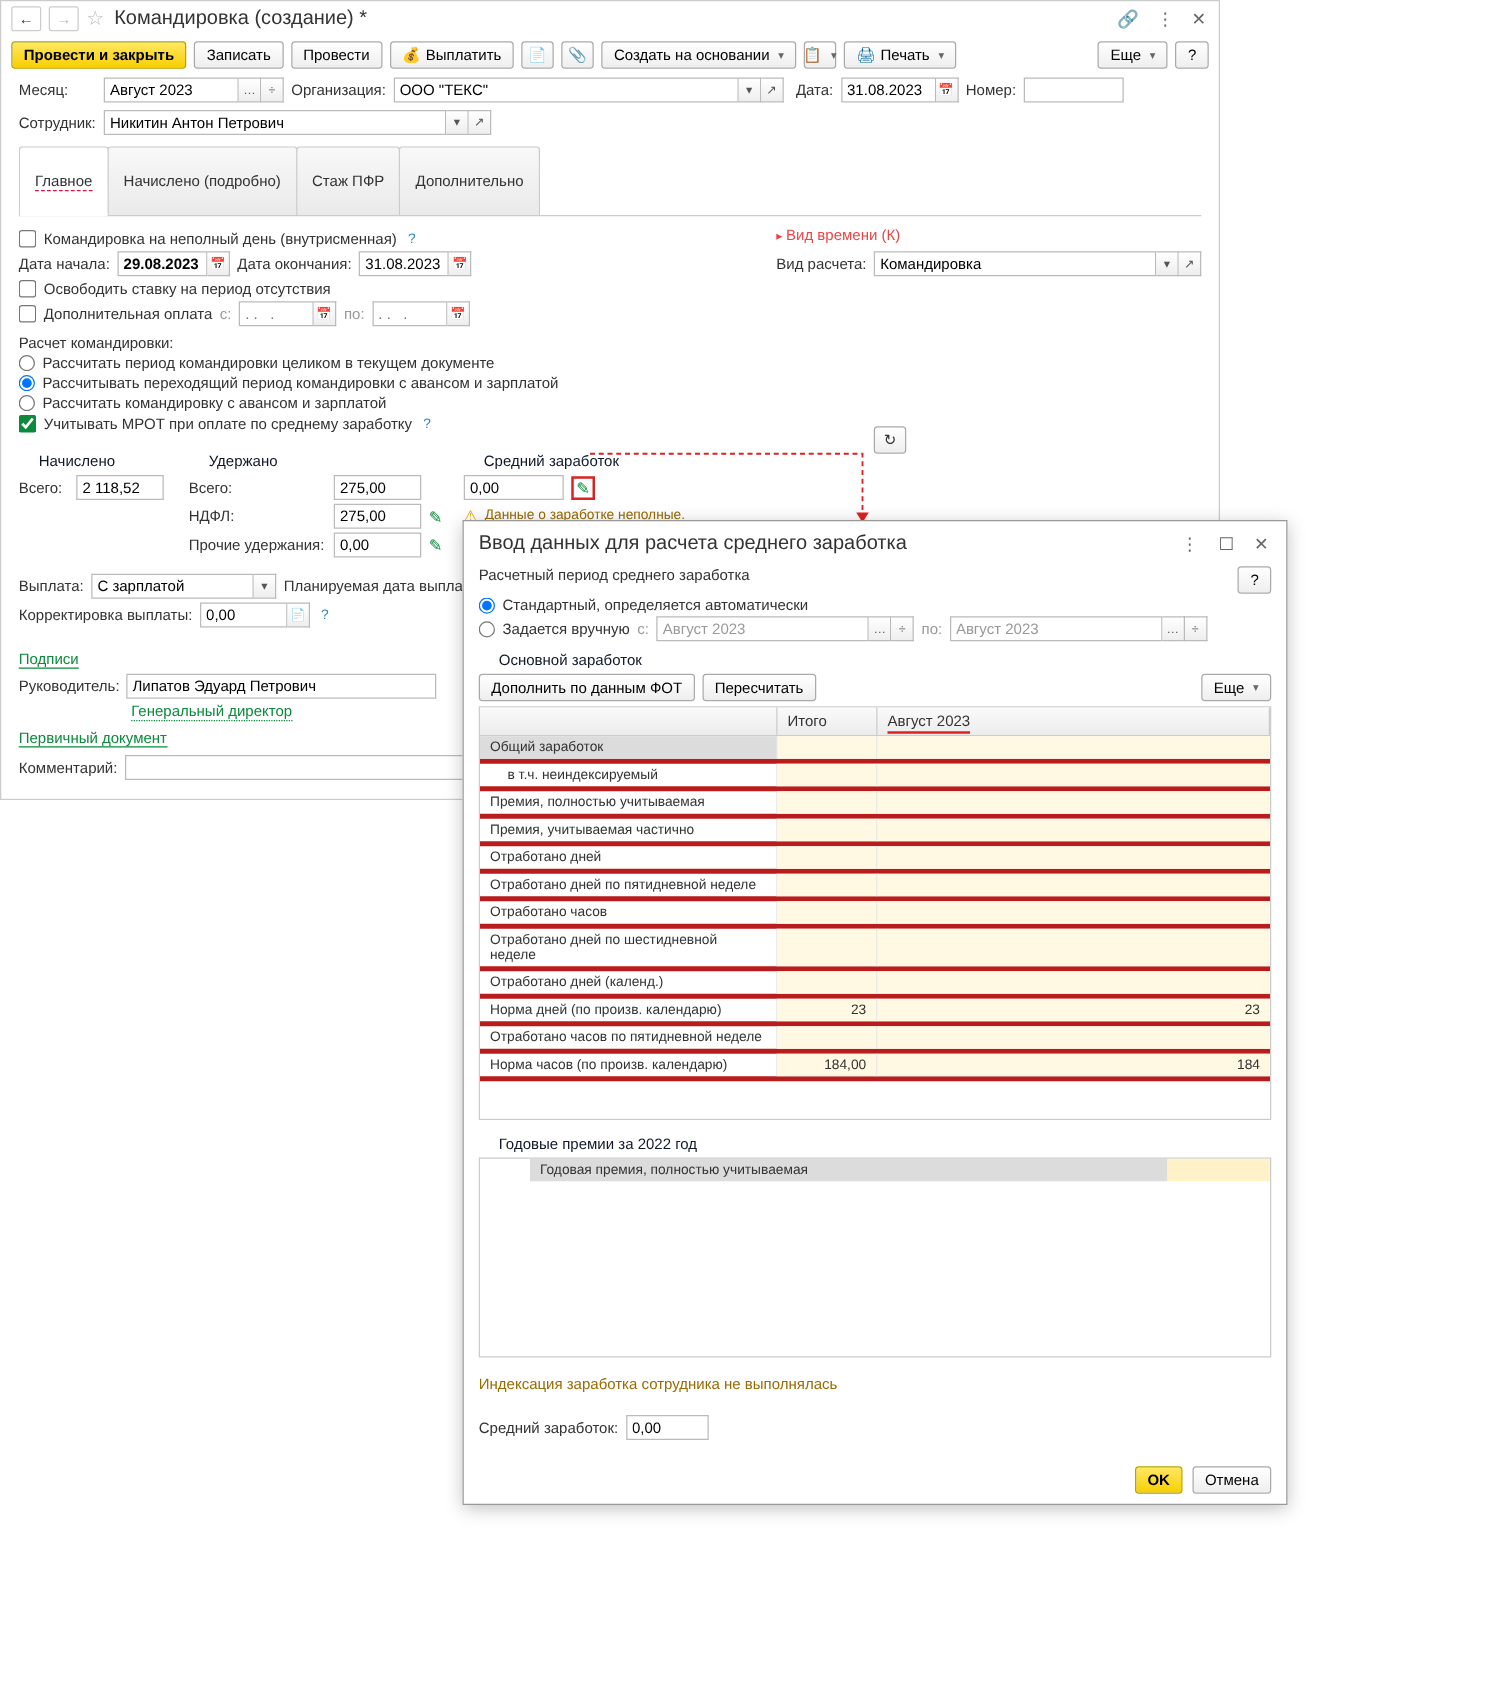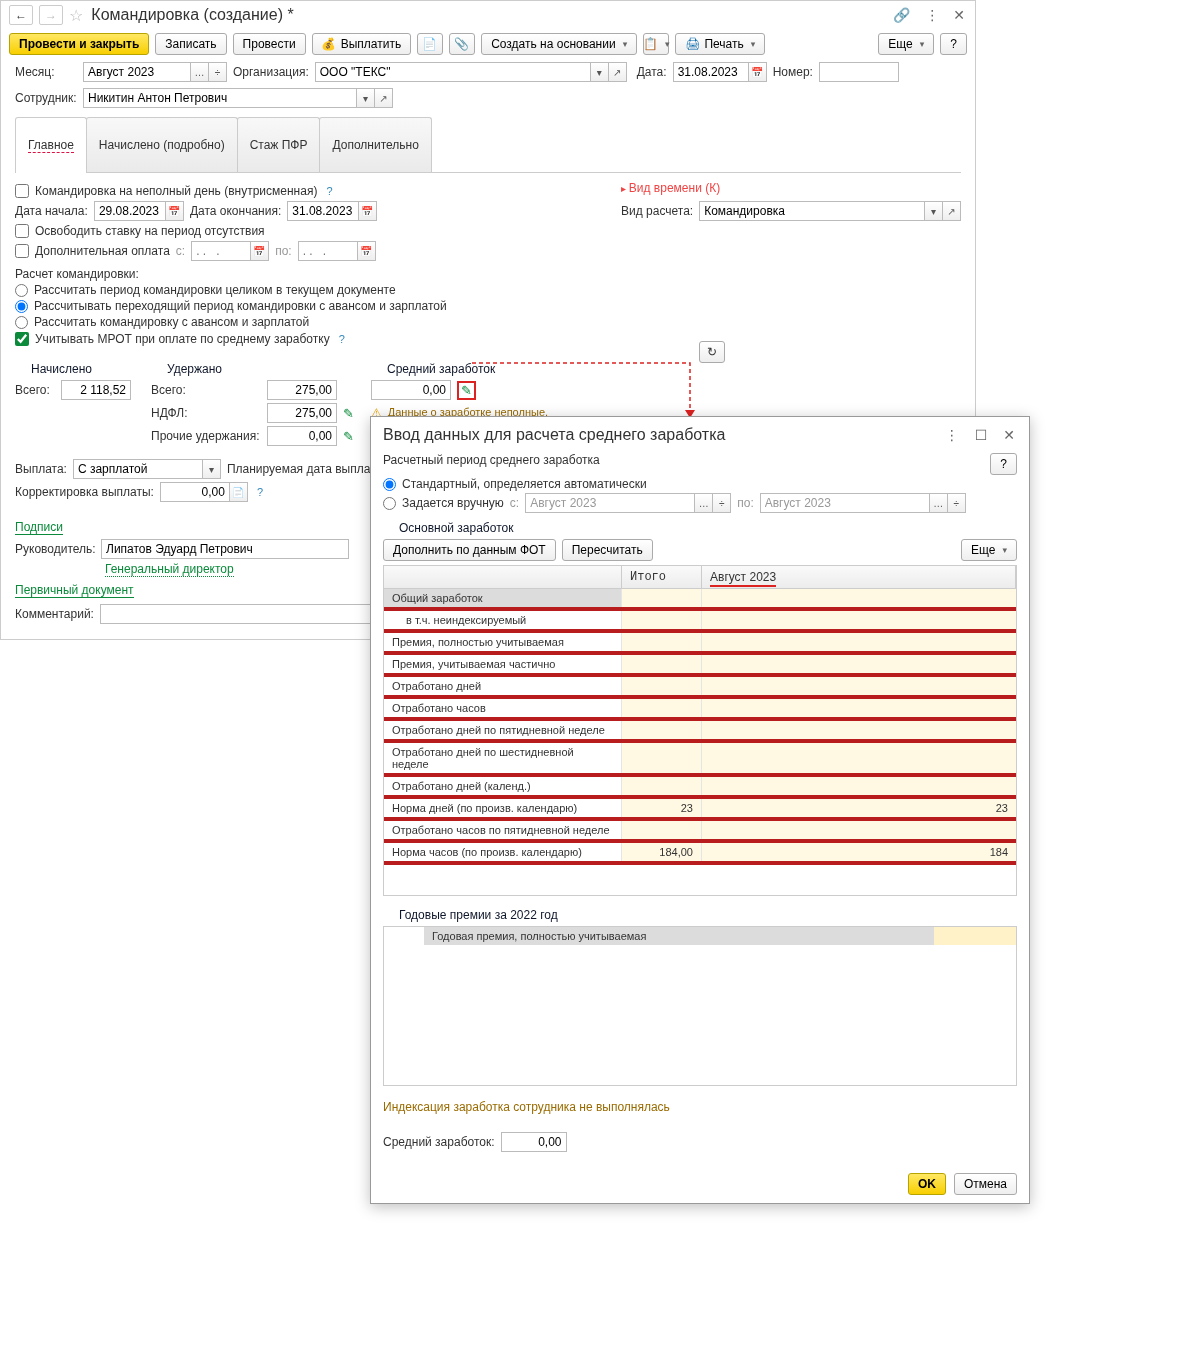--- a/index.html
+++ b/index.html
@@ -30,37 +30,37 @@
 .tab-body { padding: 8px 14px; display: flex; gap: 20px; }
 .col-left { flex: 1; }
 .col-right { width: 340px; }
 .chk-row { display: flex; align-items: center; gap: 6px; margin: 3px 0; }
 .chk { width: 14px; height: 14px; }
 .green-link { color: #ef4444; cursor: pointer; }
 .green-link.caret::before { content: "▸ "; font-size: 10px; }
 .radio-row { display: flex; align-items: center; gap: 6px; margin: 2px 0; }
 .section-hdr { color: #0f172a; margin: 8px 16px 4px; font-size: 12px; }
 .grid-row { display: flex; align-items: center; margin: 3px 0; gap: 6px; }
-.num-input { text-align: right; }
+.num-input { }
 .pencil { color: #0a8a3a; cursor: pointer; font-size: 13px; }
 .pencil-boxed { border: 2px solid #d22; padding: 0 2px; }
 .warn-ico { color: #e8a400; }
 .warn-text { color: #9a6b00; font-size: 11px; }
 .refresh-box { border: 1px solid #aaa; width: 26px; height: 22px; display: inline-flex; align-items: center; justify-content: center; border-radius: 3px; background: linear-gradient(#fff,#eee); cursor: pointer; }
 .link-green-ul { color: #0a8a3a; border-bottom: 1px solid #0a8a3a; cursor: pointer; display: inline-block; }
 .dialog { position: absolute; top: 416px; left: 370px; width: 660px; border: 1px solid #999; background: #fff; box-shadow: 0 3px 14px rgba(0,0,0,.25); }
 .dlg-title { display: flex; align-items: center; padding: 8px 12px; }
 .dlg-title-text { font-size: 16px; }
 .dlg-title-right { margin-left: auto; display: flex; gap: 12px; }
 .dlg-body { padding: 0 12px 10px; }
 .table { border: 1px solid #ccc; margin-top: 4px; }
 .table-head { display: flex; background: linear-gradient(#fafafa,#ececec); border-bottom: 1px solid #ccc; }
 .th { padding: 4px 8px; border-right: 1px solid #ccc; font-size: 12px; }
 .th1 { width: 238px; }
-.th2 { width: 80px; font-family: Liberation Mono, monospace; }
+.th2 { width: 80px; }
 .th3 { flex: 1; }
 .th3 .ul-red { border-bottom: 2px solid #d22; padding-bottom: 1px; }
 .tr { display: flex; border-bottom: 4px solid #b91c1c; font-size: 11px; }
 .td1 { width: 238px; padding: 3px 8px; border-right: 1px solid #e5e5e5; }
 .td2 { width: 80px; padding: 3px 8px; text-align: right; border-right: 1px solid #e5e5e5; }
 .td3 { flex: 1; padding: 3px 8px; text-align: right; }
 .tr.sel .td1 { background: #dcdcdc; }
 .tr.sel .td2, .tr.sel .td3 { background: #fff2c9; }
 .tr.yellow .td2, .tr.yellow .td3 { background: #fff9e3; }
 .indent { padding-left: 22px; }
@@ -154,21 +154,21 @@
   <div class="tab-body">
     <div class="col-left">
       <div class="chk-row">
           <input type="checkbox" class="chk" style="">
           <span>Командировка на неполный день (внутрисменная)</span>
           <span class="help-q">?</span>
         </div>
       <div class="grid-row">
         <span>Дата начала:</span>
         <div class="input-group">
-            <input class="input" style="width: 72px;" value="29.08.2023">
+            <input class="input" style="width: 72px; font-weight: bold;" value="29.08.2023">
             <span class="addon">📅</span>
           </div>
         <span>Дата окончания:</span>
         <div class="input-group">
             <input class="input" style="width: 72px;" value="31.08.2023">
             <span class="addon">📅</span>
           </div>
       </div>
       <div class="chk-row">
           <input type="checkbox" class="chk" style="">
@@ -370,26 +370,26 @@
             <div class="td1">Премия, учитываемая частично</div>
             <div class="td2"></div>
             <div class="td3"></div>
           </div>
           <div class="tr yellow">
             <div class="td1">Отработано дней</div>
             <div class="td2"></div>
             <div class="td3"></div>
           </div>
           <div class="tr yellow">
+            <div class="td1">Отработано дней по пятидневной неделе</div>
+            <div class="td2"></div>
+            <div class="td3"></div>
+          </div>
+          <div class="tr yellow">
             <div class="td1">Отработано часов</div>
-            <div class="td2"></div>
-            <div class="td3"></div>
-          </div>
-          <div class="tr yellow">
-            <div class="td1">Отработано дней по пятидневной неделе</div>
             <div class="td2"></div>
             <div class="td3"></div>
           </div>
           <div class="tr yellow">
             <div class="td1">Отработано дней по шестидневной неделе</div>
             <div class="td2"></div>
             <div class="td3"></div>
           </div>
           <div class="tr yellow">
             <div class="td1">Отработано дней (календ.)</div>

